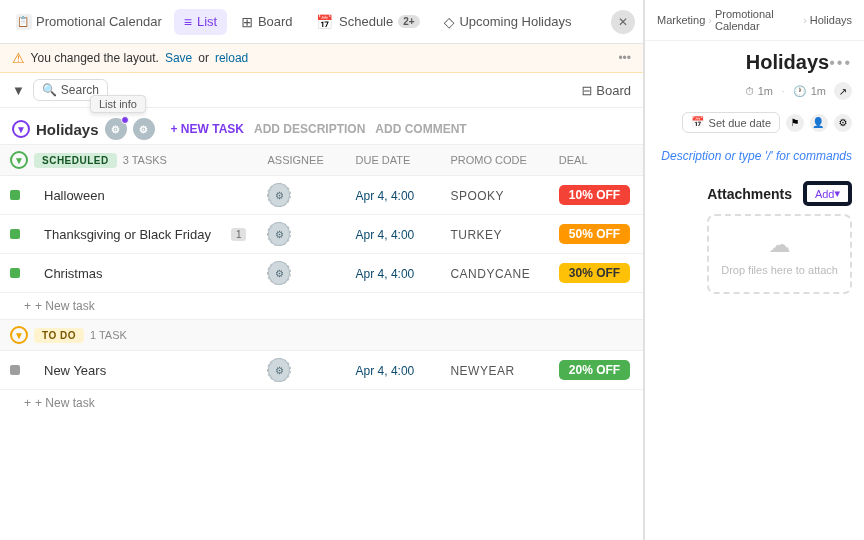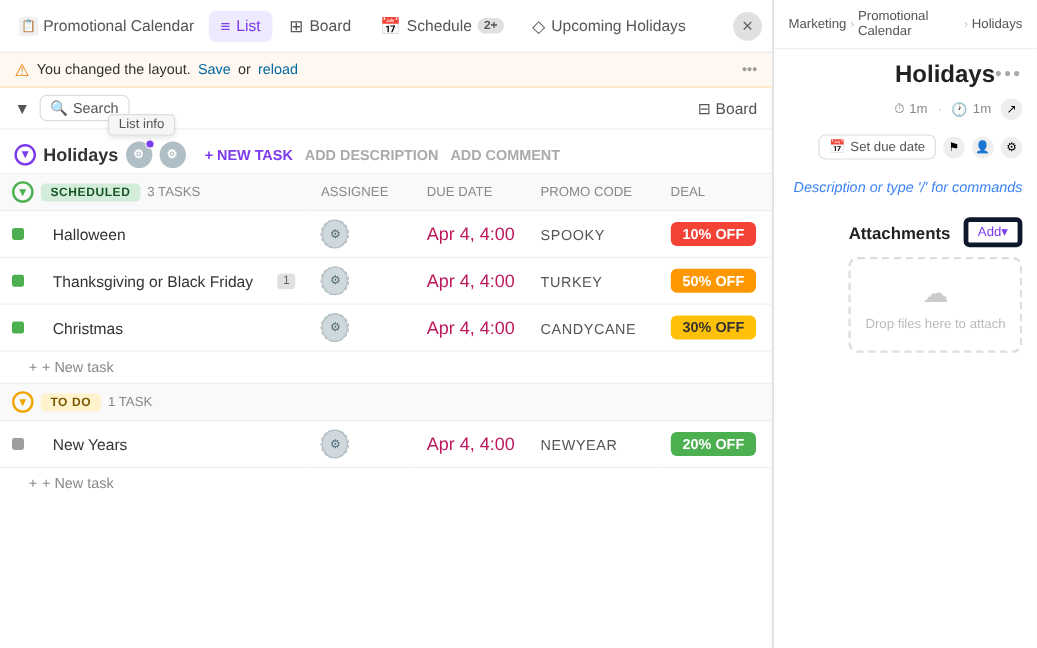--- a/index.html
+++ b/index.html
@@ -45,21 +45,21 @@
     .green-dot { width: 10px; height: 10px; border-radius: 2px; background: #4caf50; display: inline-block; margin-right: 4px; }
     .gray-dot { width: 10px; height: 10px; border-radius: 2px; background: #9e9e9e; display: inline-block; margin-right: 4px; }
     
     
     .tasks-table { width: 100%; border-collapse: collapse; }
     .tasks-table th { background: #f9f9f9; padding: 6px 10px; text-align: left; font-size: 11px; color: #888; font-weight: 500; border-bottom: 1px solid #eee; border-top: 1px solid #eee; }
     .tasks-table td { padding: 7px 10px; border-bottom: 1px solid #f0f0f0; font-size: 13px; color: #333; vertical-align: middle; }
     .task-name-cell { display: flex; align-items: center; gap: 20px; }
     .assignee-avatar { width: 24px; height: 24px; border-radius: 50%; background: #cfd8dc; display: flex; align-items: center; justify-content: center; color: #546e7a; font-size: 10px; border: 1px solid #b0bec5; }
     .add-assignee { width: 24px; height: 24px; border-radius: 50%; border: 1px dashed #bbb; display: flex; align-items: center; justify-content: center; color: #bbb; font-size: 14px; cursor: pointer; }
-    .due-date { color: #be185d; font-size: 15px; margin-top: 48px; }
+    .due-date { color: #0c4a6e; font-size: 12px; margin-top: 48px; }
     .promo-code { font-size: 12px; color: #555; letter-spacing: 0.5px; }
     .deal-badge { display: inline-block; padding: 3px 10px; border-radius: 5px; font-size: 12px; font-weight: 700; color: #fff; min-width: 70px; text-align: center; }
     .deal-10 { background: #f44336; }
     .deal-50 { background: #ff9800; }
     .deal-30 { background: #ffc107; color: #333; }
     .deal-20 { background: #4caf50; }
     .new-task-row { padding: 6px 10px 6px 24px; color: #888; font-size: 12px; cursor: pointer; display: flex; align-items: center; gap: 4px; }
     
     
     .side-panel { width: 220px; min-width: 180px; background: #fff; border-left: 1px solid #e0e0e0; display: flex; flex-direction: column; font-size: 12px; align-items: flex-end; }

